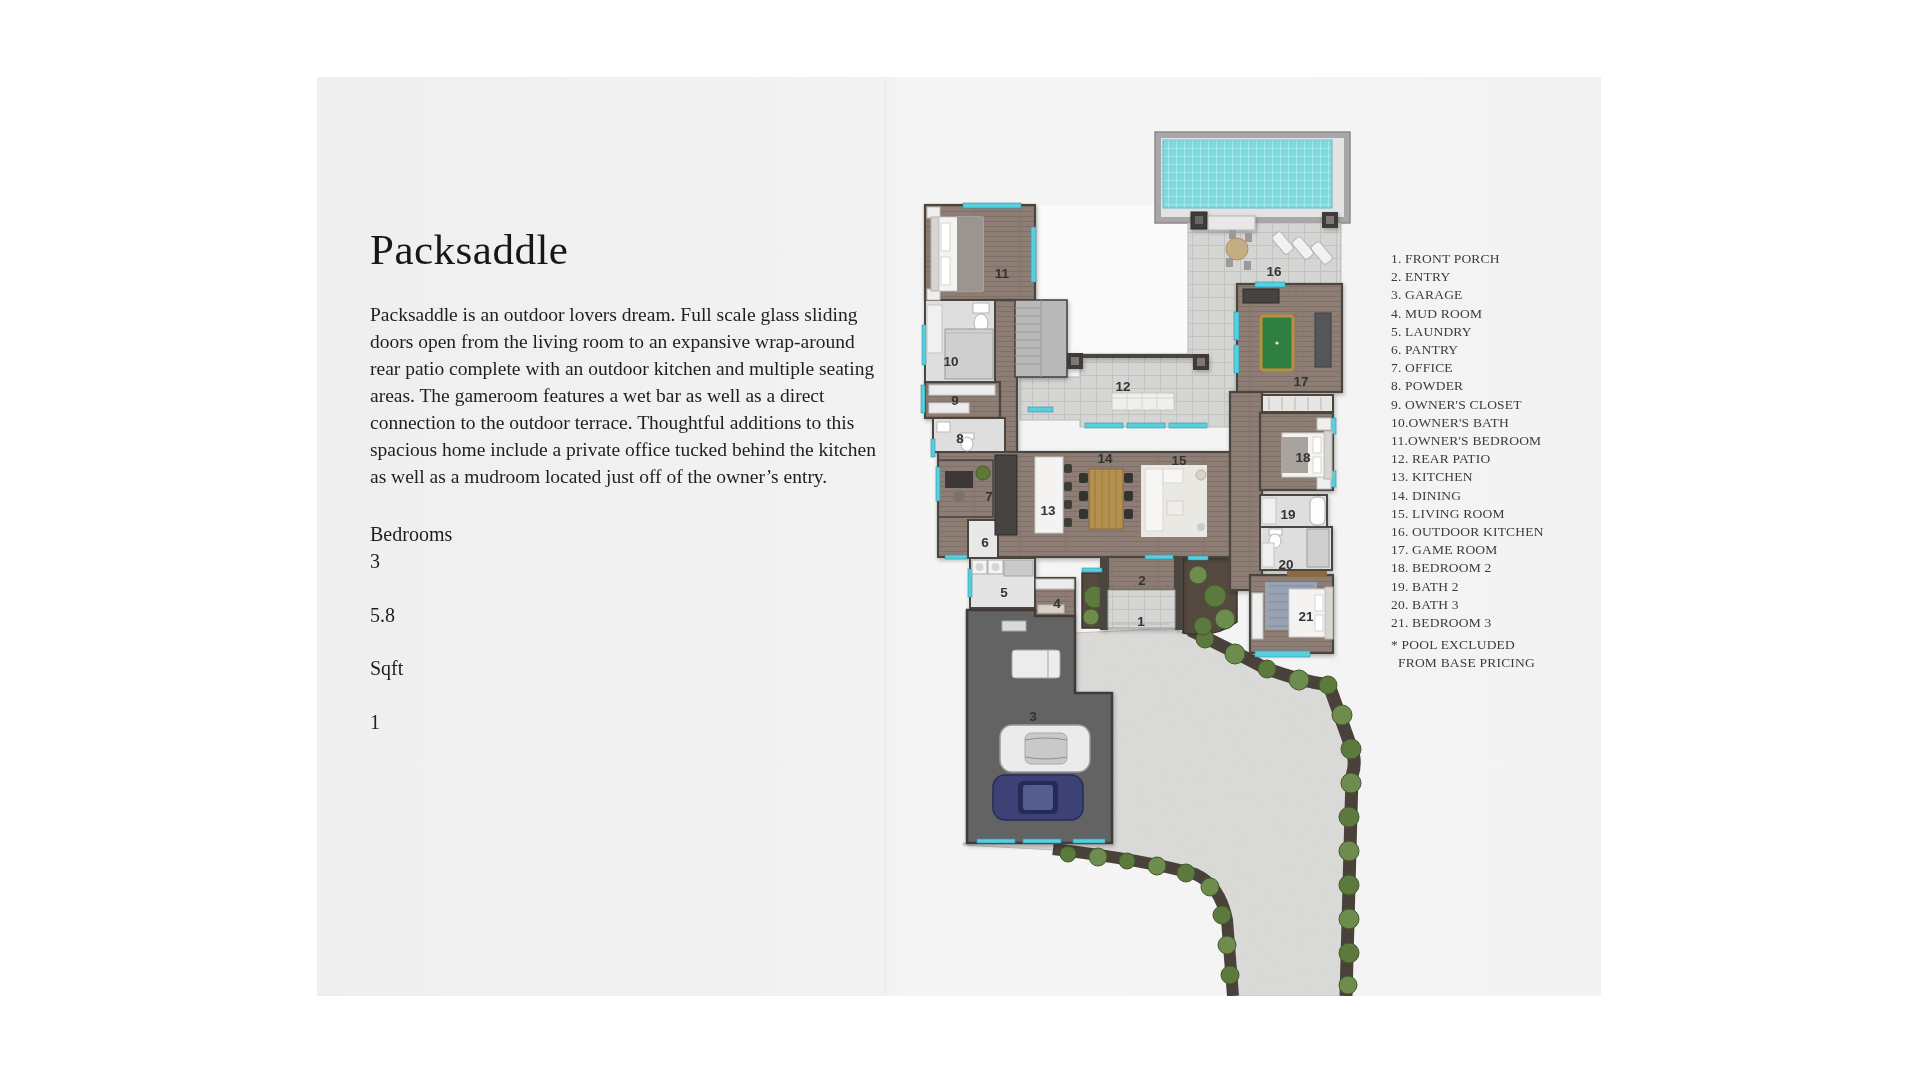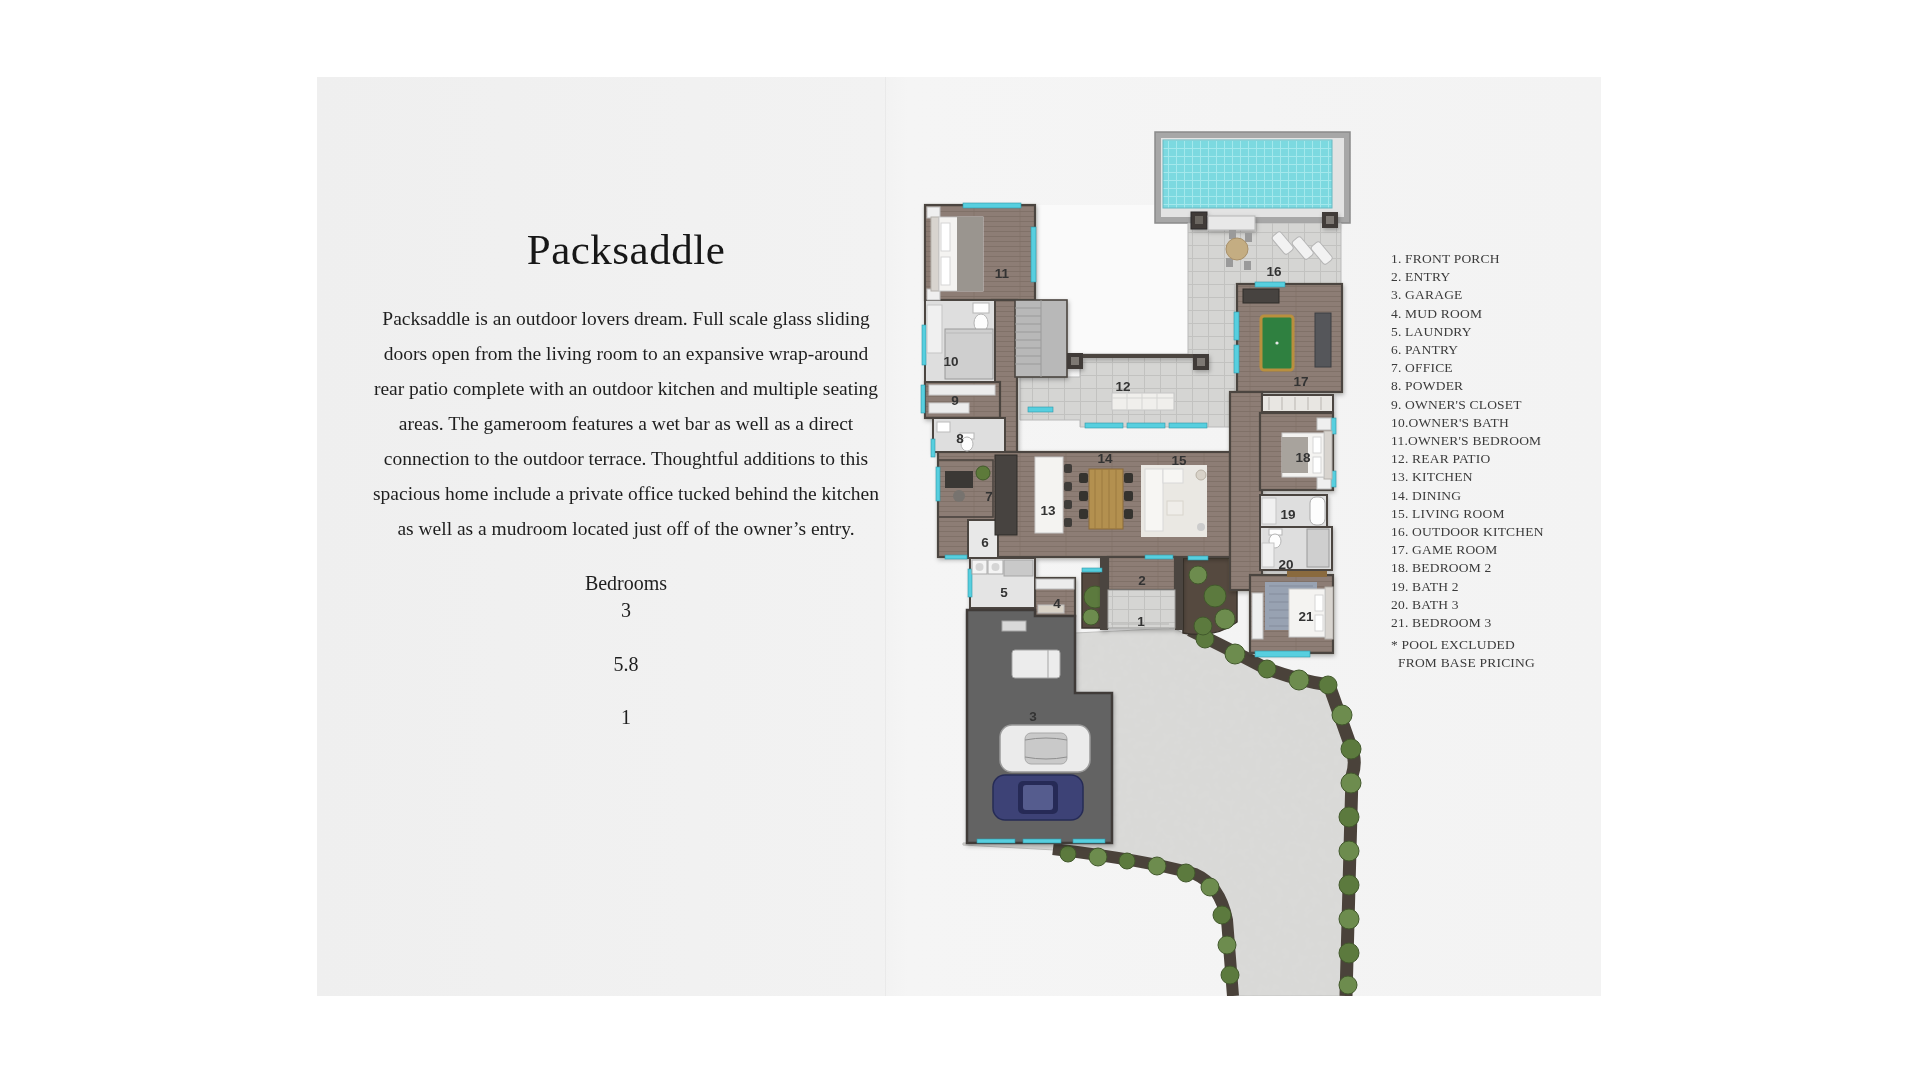--- a/index.html
+++ b/index.html
@@ -2,24 +2,24 @@
 <html><head>
 <meta charset="utf-8">
 <style>
   html,body{margin:0;padding:0}
   body{width:1920px;height:1080px;background:#ffffff;position:relative;overflow:hidden;
        font-family:"Liberation Serif",serif;}
   .card{position:absolute;left:317px;top:77px;width:1284px;height:919px;
         background:linear-gradient(90deg,#efefef 0%,#f2f2f2 44%,#f5f5f5 46%,#f3f3f3 100%);}
   .seam{position:absolute;left:568px;top:0;width:1px;height:100%;background:rgba(0,0,0,0.035)}
   
-  .text-col{position:absolute;left:53px;top:148px;width:512px;text-align:center;color:#1e1e1e}
+  .text-col{position:absolute;left:53px;top:148px;width:512px;text-align:left;color:#1e1e1e}
   .title{font-size:43px;font-weight:400;margin:0;letter-spacing:.5px;color:#171717}
-  .desc{margin:27px 0 0 0;font-size:19.5px;line-height:35px}
-  .stats{margin-top:24px}
+  .desc{margin:27px 0 0 0;font-size:19.5px;line-height:27px}
+  .stats{margin-top:31px}
   .stat{margin-bottom:26.5px}
   .stat .lab,.stat .val{font-size:20px;line-height:27px}
   
   .legend{position:absolute;left:1074px;top:173px;font-family:Liberation Serif, serif;
           font-size:13.5px;line-height:18.2px;color:#3b3b3b;letter-spacing:.2px;white-space:nowrap}
   .legend .note1{margin-top:4px}
   .legend .note2{padding-left:7px}
   
   svg.plan{position:absolute;left:588px;top:0;width:560px;height:919px}
   svg text{font-family:"Liberation Sans",sans-serif;font-weight:bold;font-size:13.5px;fill:#333}
@@ -35,20 +35,21 @@
     <p class="desc">Packsaddle is an outdoor lovers dream. Full scale glass sliding doors open from the living room to an expansive wrap-around rear patio complete with an outdoor kitchen and multiple seating areas. The gameroom features a wet bar as well as a direct connection to the outdoor terrace. Thoughtful additions to this spacious home include a private office tucked behind the kitchen as well as a mudroom located just off of the owner’s entry.</p>
     <div class="stats">
       <div class="stat">
         <div class="lab">Bedrooms</div>
         <div class="val">3</div>
       </div>
       <div class="stat">
         <div class="val">5.8</div>
       </div>
       <div class="stat">
+        <div class="lab">Sqft</div>
       </div>
       <div class="stat">
         <div class="val">1</div>
       </div>
     </div>
   </div>
 
   <svg class="plan" viewBox="0 0 560 919">
     <defs>
       <pattern id="wood" width="46" height="5" patternUnits="userSpaceOnUse">

